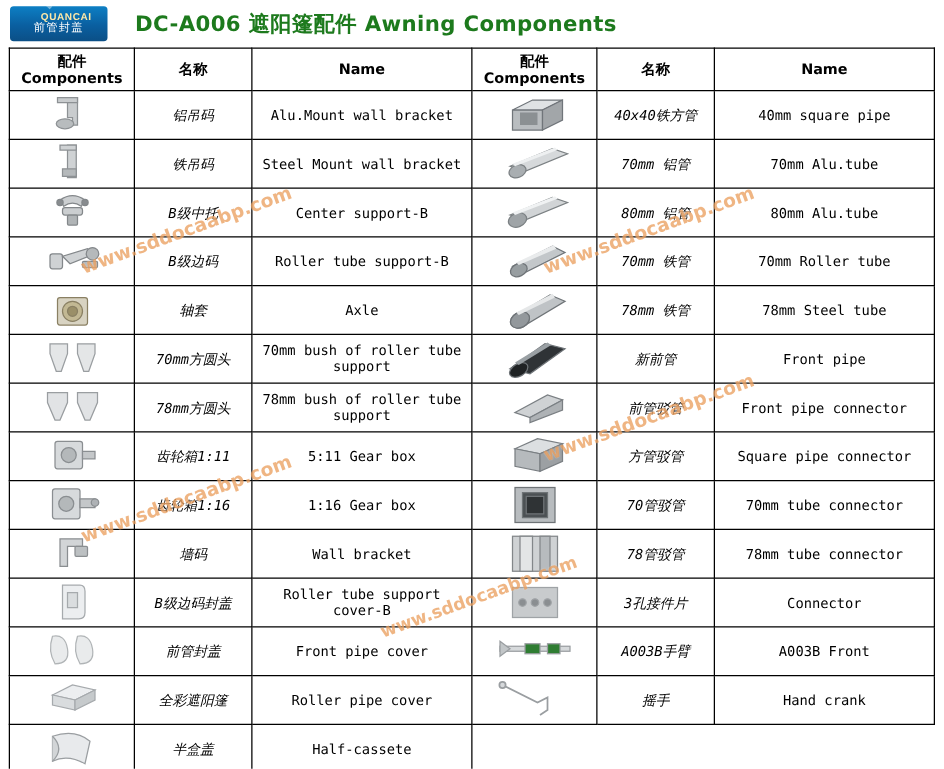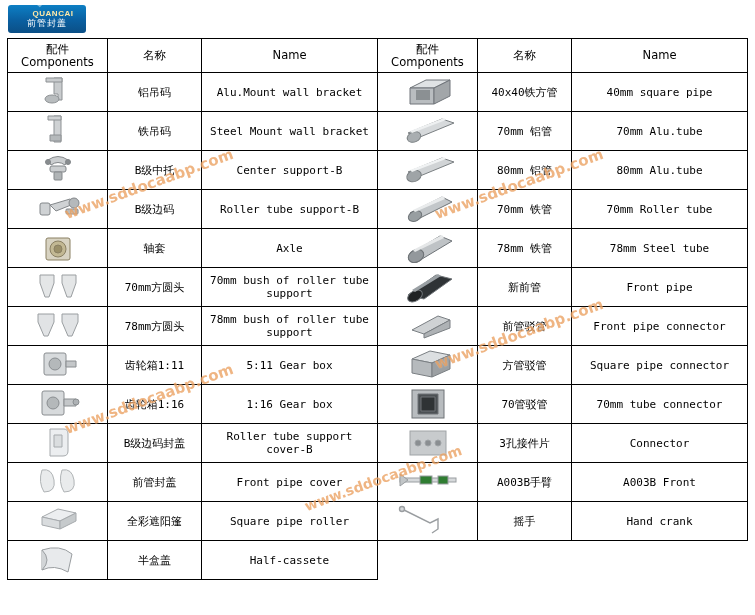--- a/index.html
+++ b/index.html
@@ -89,32 +89,33 @@
     text-align: center;
     vertical-align: middle;
     font-family: "DejaVu Sans Mono", monospace;
     font-size: 11px;
     color: #000000;
     padding: 1px 2px;
     line-height: 13px;
     box-sizing: border-box;
   }
   table.parts th {
-    font-weight: normal;
+    font-weight: bold;
     height: 34px;
     font-family: "DejaVu Sans", sans-serif;
     font-size: 11.5px;
     line-height: 13px;
   }
   .col-img { width: 100px; }
   .col-cn  { width: 94px;  }
   .col-en  { width: 176px; }
   td.cn {
     font-family: "DejaVu Sans", sans-serif;
     font-size: 11.5px;
+    font-style: italic;
   }
   td.img {
     padding: 0;
     height: 38px;
   }
   .thumb {
     width: 96px;
     height: 36px;
     margin: 0 auto;
     position: relative;
@@ -142,20 +143,21 @@
 <body>
 
 <div class="page">
 
   <div class="header">
     <div class="logo">
       <span class="logo-swoosh"></span>
       <span class="logo-en">QUANCAI</span>
       <span class="logo-cn">前管封盖</span>
     </div>
+    <div class="title">DC-A006 遮阳篷配件  Awning Components</div>
   </div>
 
   <table class="parts">
     <colgroup>
       <col class="col-img">
         <col class="col-cn">
         <col class="col-en">
       <col class="col-img">
         <col class="col-cn">
         <col class="col-en">
@@ -435,20 +437,47 @@
                 <path d="M38 8 h20 v20 h-20 z" fill="#4c5154"></path>
                 <path d="M41 11 h14 v14 h-14 z" fill="#2f3335"></path>
               </g>
             </svg>
           </span>
         </td>
         <td class="cn">70管驳管</td>
         <td>70mm tube connector</td>
       </tr>
 
+      <tr>
+        <td class="img">
+          <span class="thumb">
+            <svg width="96" height="36" viewBox="0 0 96 36">
+              <g fill="#d2d5d7" stroke="#8a8e91" stroke-width="1">
+                <path d="M38 6 h18 v6 h-12 v16 h-6 z"></path>
+                <rect x="50" y="12" width="10" height="8" rx="1" fill="#bcc0c2"></rect>
+              </g>
+            </svg>
+          </span>
+        </td>
+        <td class="cn">墙码</td>
+        <td>Wall bracket</td>
+        <td class="img">
+          <span class="thumb">
+            <svg width="96" height="36" viewBox="0 0 96 36">
+              <g stroke="#83878a" stroke-width="1">
+                <rect x="30" y="4" width="36" height="28" fill="#cfd2d4"></rect>
+                <rect x="36" y="4" width="10" height="28" fill="#e3e5e6"></rect>
+                <rect x="52" y="4" width="8" height="28" fill="#b7bbbe"></rect>
+              </g>
+            </svg>
+          </span>
+        </td>
+        <td class="cn">78管驳管</td>
+        <td>78mm tube connector</td>
+      </tr>
 
       <tr>
         <td class="img">
           <span class="thumb">
             <svg width="96" height="36" viewBox="0 0 96 36">
               <g fill="#eceef0" stroke="#a6aaad" stroke-width="1">
                 <path d="M40 4 h14 q4 0 4 5 v17 q0 5 -5 5 h-13 z"></path>
                 <path d="M44 10 h8 v12 h-8 z" fill="#dadddf"></path>
               </g>
             </svg>
@@ -507,21 +536,21 @@
             <svg width="96" height="36" viewBox="0 0 96 36">
               <g stroke="#a6aaad" stroke-width="1">
                 <path d="M32 14 L48 6 L66 10 L50 18 Z" fill="#eceef0"></path>
                 <path d="M32 14 L50 18 L50 26 L32 22 Z" fill="#d9dcde"></path>
                 <path d="M50 18 L66 10 L66 18 L50 26 Z" fill="#c6cacc"></path>
               </g>
             </svg>
           </span>
         </td>
         <td class="cn">全彩遮阳篷</td>
-        <td>Square pipe roller</td>
+        <td>Roller pipe cover</td>
         <td class="img">
           <span class="thumb">
             <svg width="96" height="36" viewBox="0 0 96 36">
               <g stroke="#9a9ea1" stroke-width="1.4" fill="none">
                 <path d="M22 6 L50 20 L58 16 L58 26 L52 30"></path>
                 <circle cx="22" cy="6" r="2.5" fill="#d6d9db"></circle>
               </g>
             </svg>
           </span>
         </td>

